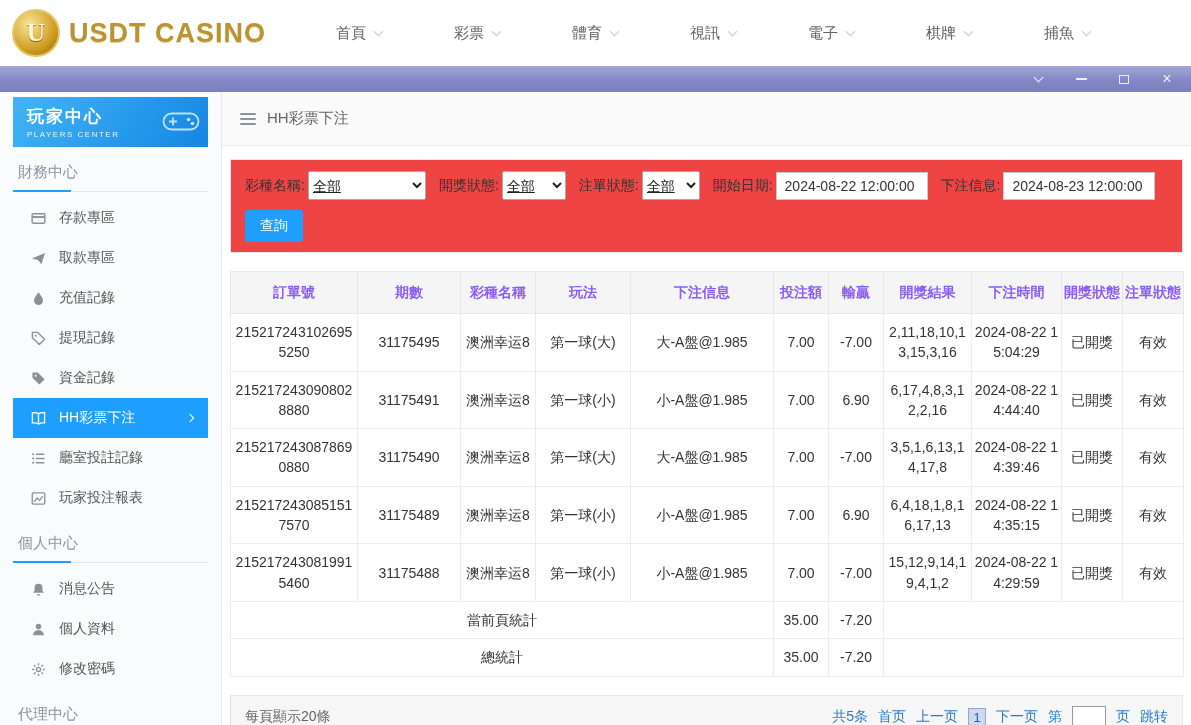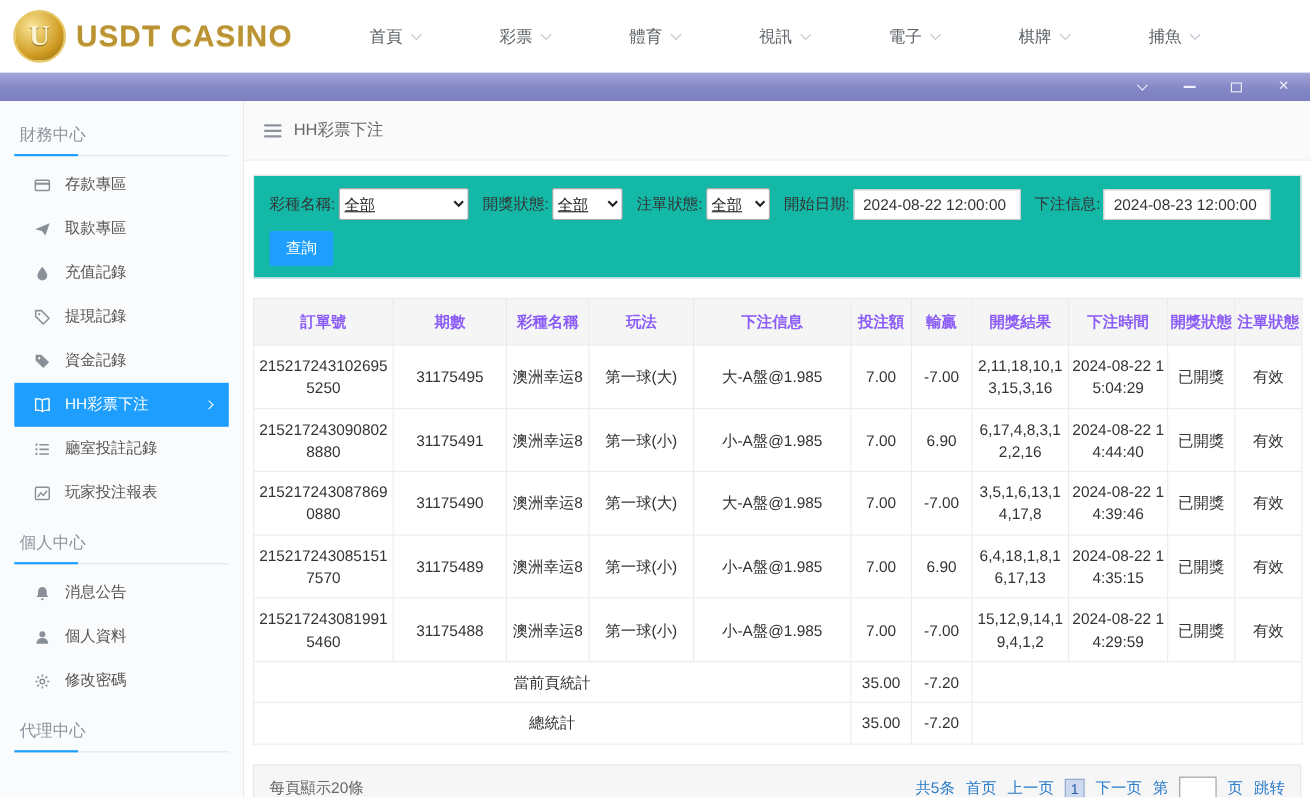--- a/index.html
+++ b/index.html
@@ -55,21 +55,21 @@
   
   .main { flex:1; display:flex; flex-direction:column; background:#fff; overflow:hidden; }
   .breadcrumb-bar { height:54px; flex:0 0 54px; background:#fafafa; border-bottom:1px solid #ededed;
     display:flex; align-items:center; padding-left:18px; gap:11px; }
   .hamburger { width:16px; display:flex; flex-direction:column; gap:3px; cursor:pointer; }
   .hamburger span { height:2px; background:#8d939c; border-radius:1px; }
   .page-title { font-size:15px; color:#666; }
   .content { flex:1; padding:13px 8px 0; display:flex; flex-direction:column; overflow:hidden; }
 
   
-  .filter-panel { background:#14b8a6; border:1px solid #e7e7e9; padding:11px 14px 10px; }
+  .filter-panel { background:#ef4444; border:1px solid #e7e7e9; padding:11px 14px 10px; }
   .filter-row { display:flex; align-items:center; font-size:14px; color:#333; }
   .f-group { display:flex; align-items:center; margin-right:13px; }
   .f-label { margin-right:3px; white-space:nowrap; }
   .f-select { height:29px; border:1px solid #a9a9a9; background:#fff; font-size:14px; color:#222; border-radius:2px;text-decoration:underline; }
   .sel-lottery { width:118px; }
   .sel-draw { width:64px; }
   .sel-order { width:58px; }
   .f-input { height:28px; width:152px; border:1px solid #c9c9c9; padding:0 8px; font-size:14px; color:#333; background:#fff; }
   .query-btn { margin-top:10px; background:#1E9FFF; color:#fff; border:none; font-size:14px;
     padding:7px 15px; border-radius:3px; cursor:pointer; }
@@ -146,20 +146,30 @@
       <i class="wc-max"></i>
     </div>
   <div class="win-btn">
       <span class="wc-close">×</span>
     </div>
 </div>
 
 <div class="app-body">
 
   <aside class="sidebar">
+    <div class="player-header">
+      <div class="player-title">玩家中心</div>
+      <div class="player-sub">PLAYERS CENTER</div>
+      <svg class="gamepad" width="38" height="25" viewBox="0 0 38 25">
+        <rect x="1.5" y="4.5" width="35" height="16" rx="8" fill="none" stroke="rgba(255,255,255,.85)" stroke-width="1.8"></rect>
+        <path d="M11 8.5v8M7 12.5h8" stroke="rgba(255,255,255,.85)" stroke-width="1.8"></path>
+        <circle cx="26.5" cy="10.5" r="1.8" fill="rgba(255,255,255,.9)"></circle>
+        <circle cx="30.5" cy="14.5" r="1.8" fill="rgba(255,255,255,.9)"></circle>
+      </svg>
+    </div>
 
     <div class="section-head">財務中心</div>
 
     <div class="menu-item">
       <span class="mi-icon">
           <svg width="15" height="15" viewBox="0 0 16 16">
             <rect x="1.2" y="3" width="13.6" height="10" rx="1.2" fill="none" stroke="currentColor" stroke-width="1.5"></rect>
             <rect x="1.2" y="5.4" width="13.6" height="2" fill="currentColor"></rect>
           </svg>
         </span>

